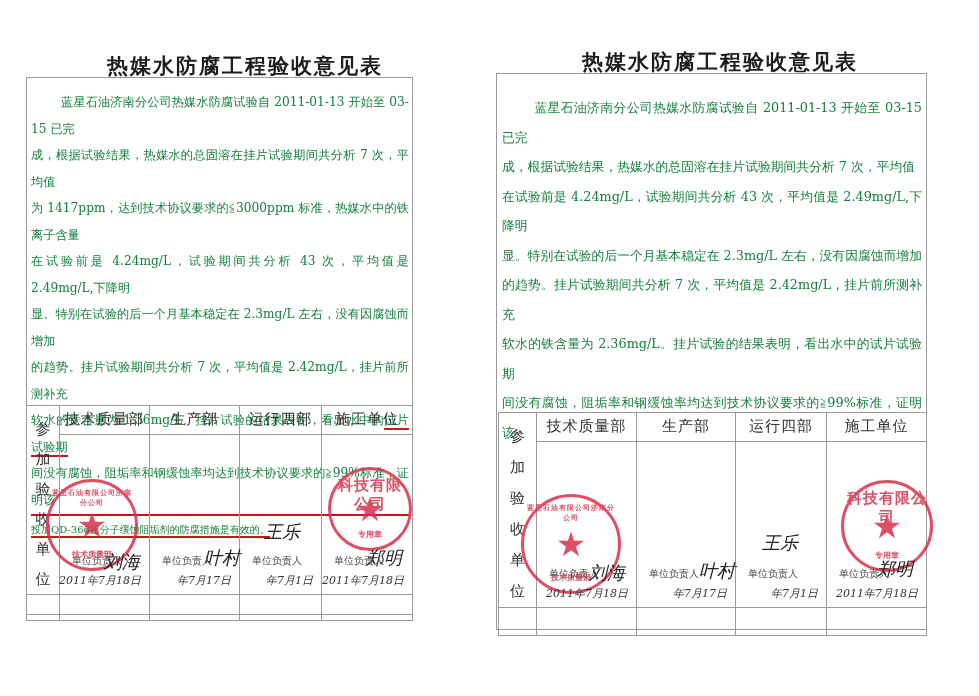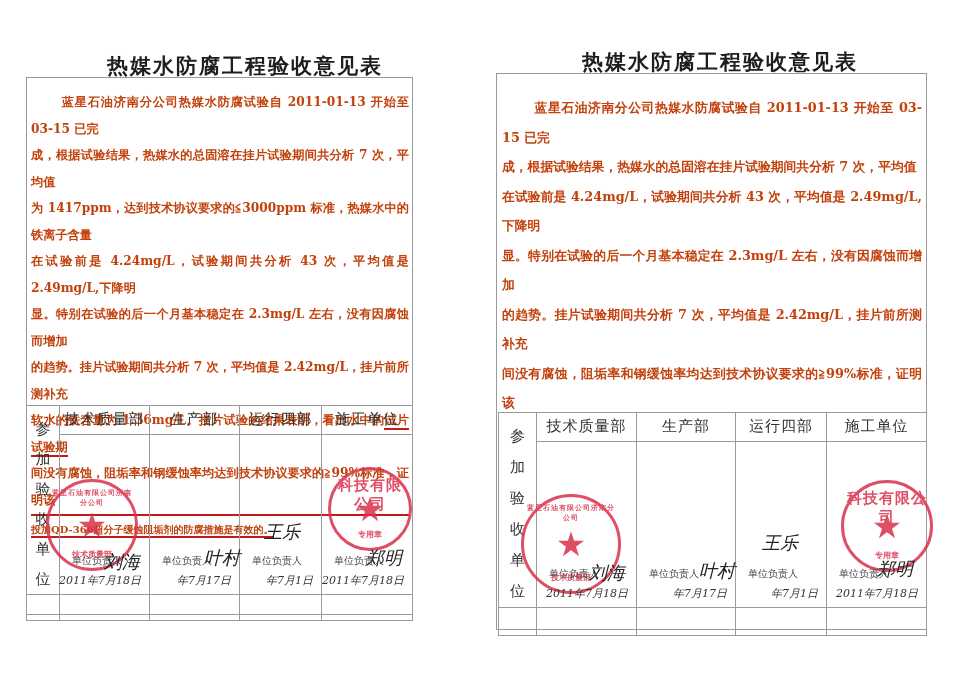--- a/index.html
+++ b/index.html
@@ -9,23 +9,22 @@
   }
   .page { position: absolute; top: 0; height: 576px; }
   .title {
     position: absolute; font-weight: bold; font-size: 21px; letter-spacing: 2px; color: #1e1e1e;
     white-space: nowrap;
   }
   .box {
     position: absolute; border: 1px solid #9a9a9a; box-sizing: border-box; background: #fff;
   }
   .body-text {
-    position: absolute; font-size: 12.2px; line-height: 26.5px; color: #c2410c;
+    position: absolute; font-size: 12.2px; line-height: 26.5px; color: #15803d;
     text-align: justify;
-    font-weight: bold;
   }
   .body-text p { margin: 0; }
   .indent { display: inline-block; width: 30px; }
   .ul { border-bottom: 2px solid #c01a1a; padding-bottom: 1px; }
   .small { font-size: 10px; }
   table.sign {
     position: absolute; border-collapse: collapse; table-layout: fixed;
   }
   table.sign td {
     border: 1px solid #9a9a9a; padding: 0; vertical-align: top; position: relative;
@@ -136,20 +135,21 @@
   <div class="title" style="left:92px; top:48px;">热媒水防腐工程验收意见表</div>
 
   <div class="box" style="left:6px; top:73px; width:431px; height:557px;"></div>
 
   <div class="body-text" style="left:12px; top:93px; width:420px; line-height:29.5px; font-size:12.8px;">
     <p><span class="indent" style="width:32px;"></span><span>蓝星石油济南分公司热媒水防腐试验自 2011-01-13 开始至 03-15 已完</span></p>
     <p>成，根据试验结果，热媒水的总固溶在挂片试验期间共分析 7 次，平均值</p>
     <p>在试验前是 4.24mg/L，试验期间共分析 43 次，平均值是 2.49mg/L,下降明</p>
     <p>显。特别在试验的后一个月基本稳定在 2.3mg/L 左右，没有因腐蚀而增加</p>
     <p>的趋势。挂片试验期间共分析 7 次，平均值是 2.42mg/L，挂片前所测补充</p>
+    <p>软水的铁含量为 2.36mg/L。挂片试验的结果表明，看出水中的试片试验期</p>
     <p>间没有腐蚀，阻垢率和钢缓蚀率均达到技术协议要求的≧99%标准，证明该</p>
   </div>
 
   <table class="sign" style="left:8px; top:412px; width:428px;">
     <colgroup>
         <col style="width:38px">
         <col style="width:100px">
         <col style="width:99px">
         <col style="width:91px">
         <col style="width:100px">

